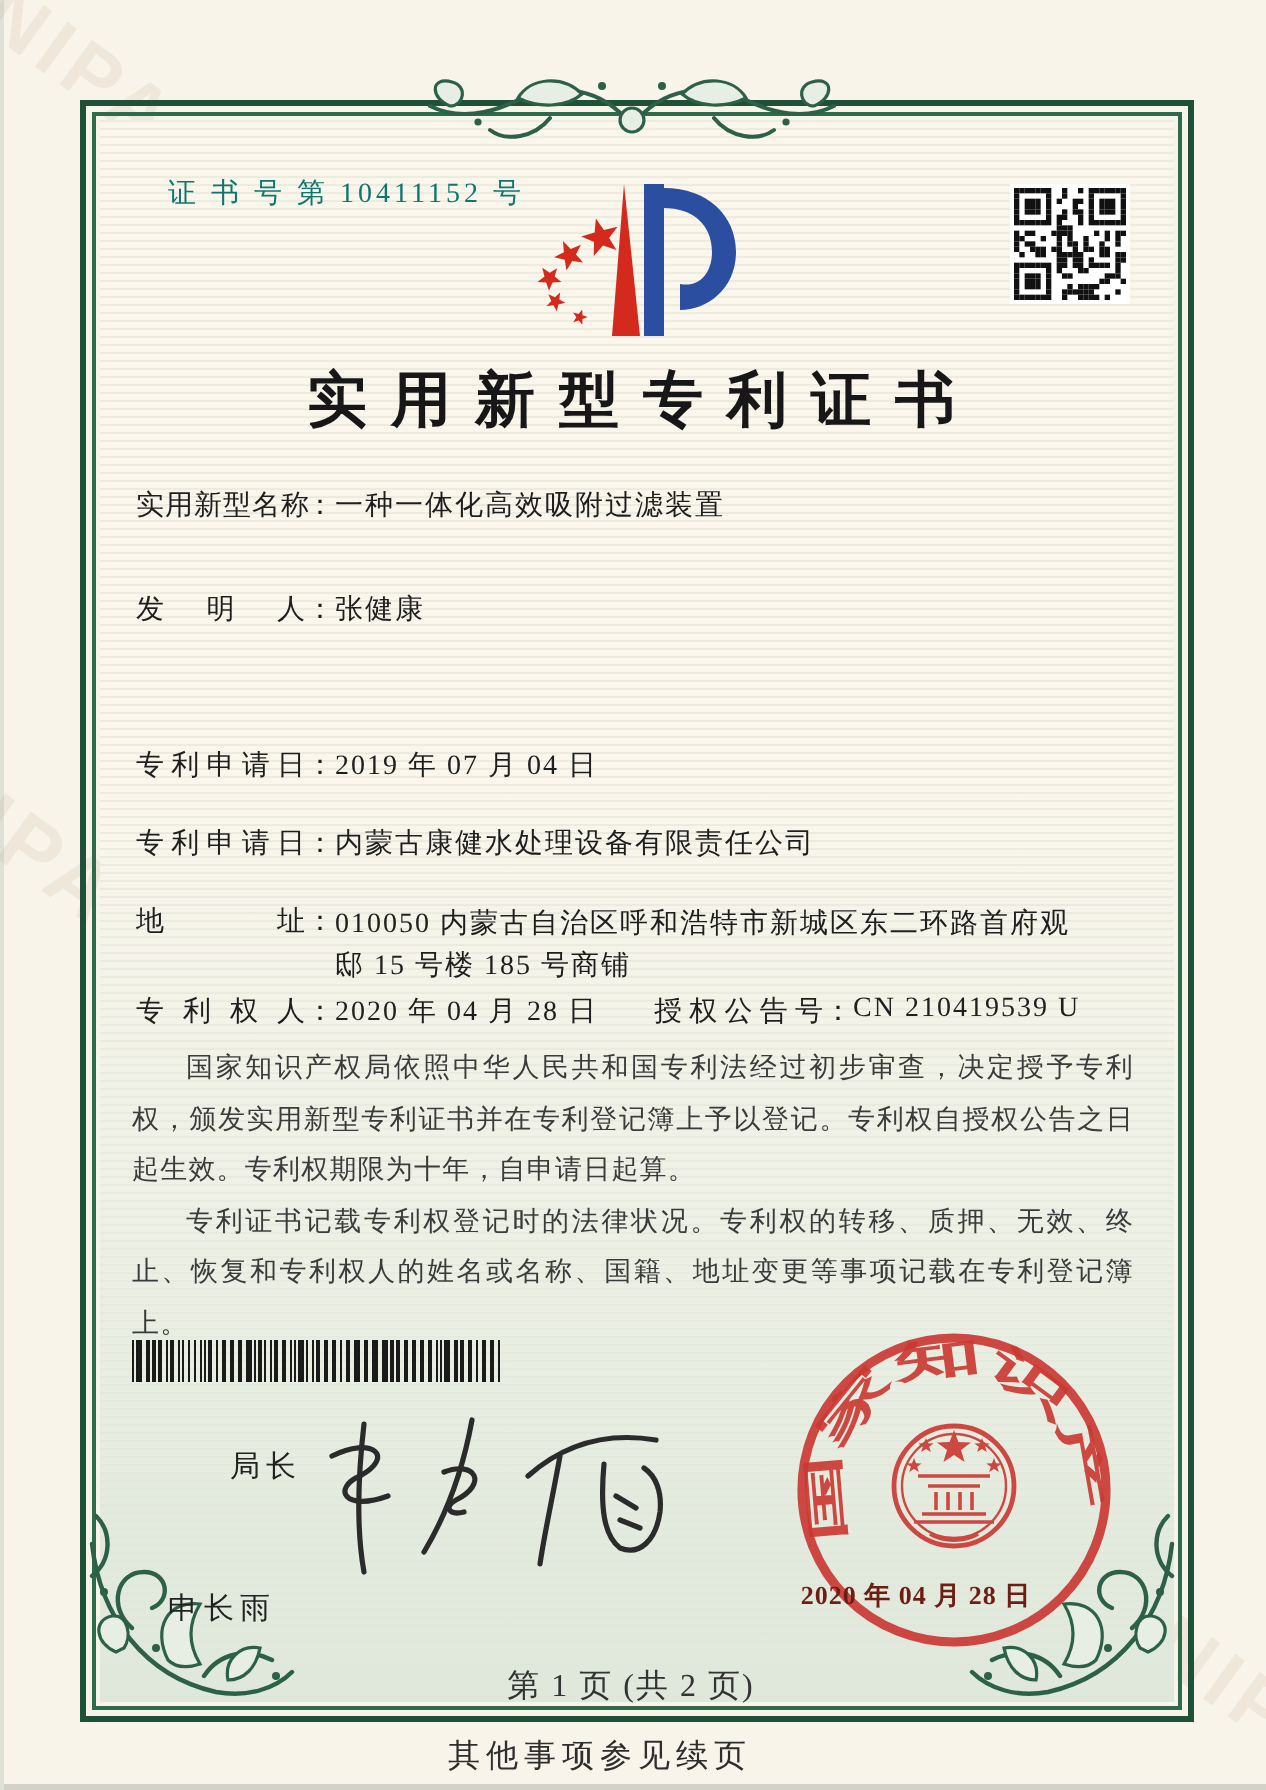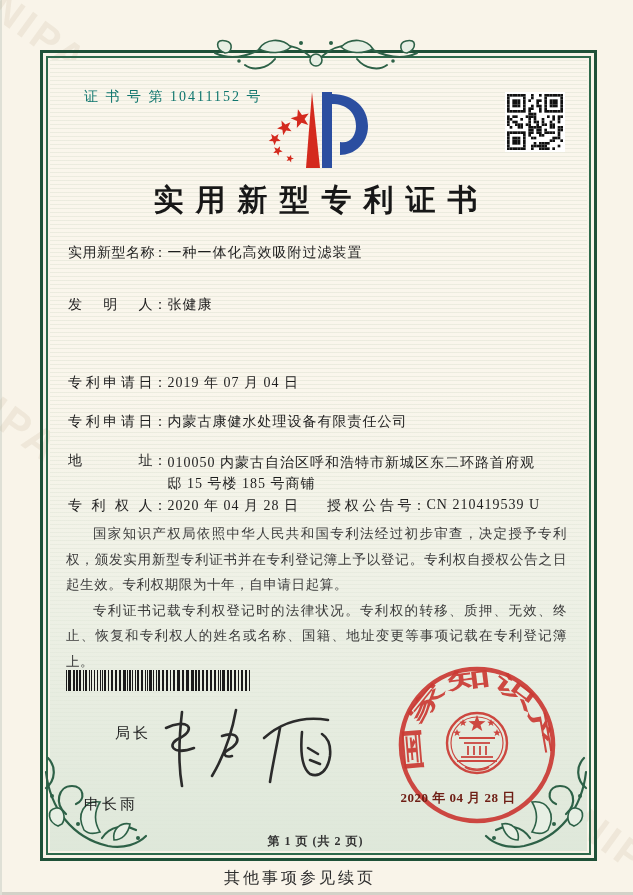--- a/index.html
+++ b/index.html
@@ -46,21 +46,21 @@
   .legal p{margin:0;text-indent:2em;}
   .barcode{position:absolute;left:66px;top:670px;width:186px;height:21px;}
   .sig-title{position:absolute;left:84px;top:724px;font-size:15px;letter-spacing:3px;color:#222;font-family:"Liberation Sans","DejaVu Sans",sans-serif;margin-left:31px;}
   .sig-name{position:absolute;left:84px;top:755px;font-size:15px;letter-spacing:3px;color:#222;font-family:"Liberation Sans","DejaVu Sans",sans-serif;margin-top:40px;}
   .signature{position:absolute;left:152px;top:698px;}
   .seal{position:absolute;left:391px;top:659px;opacity:.95;}
   .seal-date{
     position:absolute;left:392px;top:789px;width:132px;text-align:center;
     font-size:13px;font-weight:bold;letter-spacing:.5px;color:#6e1d14;
   }
-  .page-info{position:absolute;left:40px;top:833px;width:551px;text-align:center;font-size:12px;color:#333;letter-spacing:1px;font-weight:bold;}
+  .page-info{position:absolute;left:40px;top:833px;width:551px;text-align:center;font-size:16px;color:#333;letter-spacing:1px;}
   .cont-note{position:absolute;left:0;top:868px;width:600px;text-align:center;font-size:16px;color:#2e2e2e;letter-spacing:3px;}
 </style>
 </head>
 <body>
 
 <div class="page">
 
   <div class="wm" style="left:-44px;top:2px;font-size:40px;">CNIPA</div>
   <div class="wm" style="left:362px;top:248px;font-size:42px;">CNIPA</div>
   <div class="wm" style="left:-78px;top:386px;font-size:42px;">CNIPA</div>

